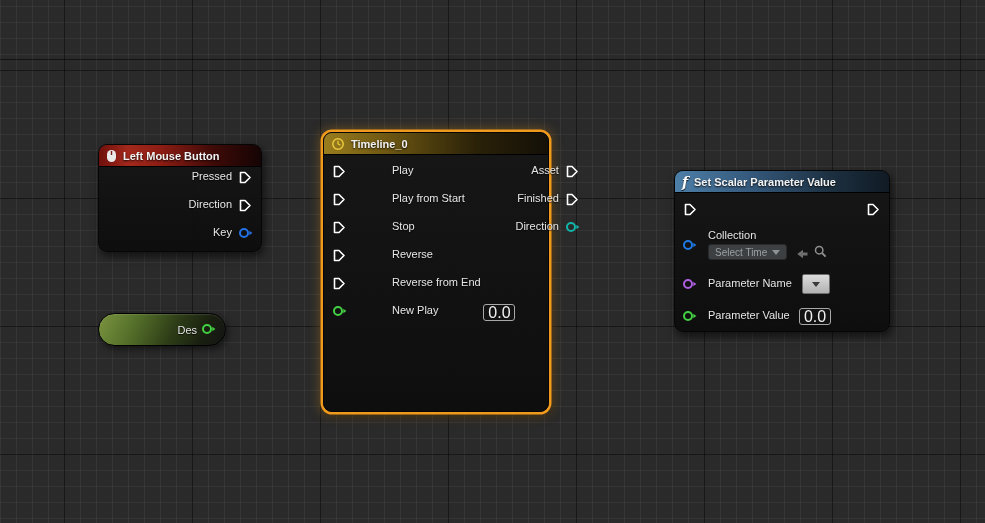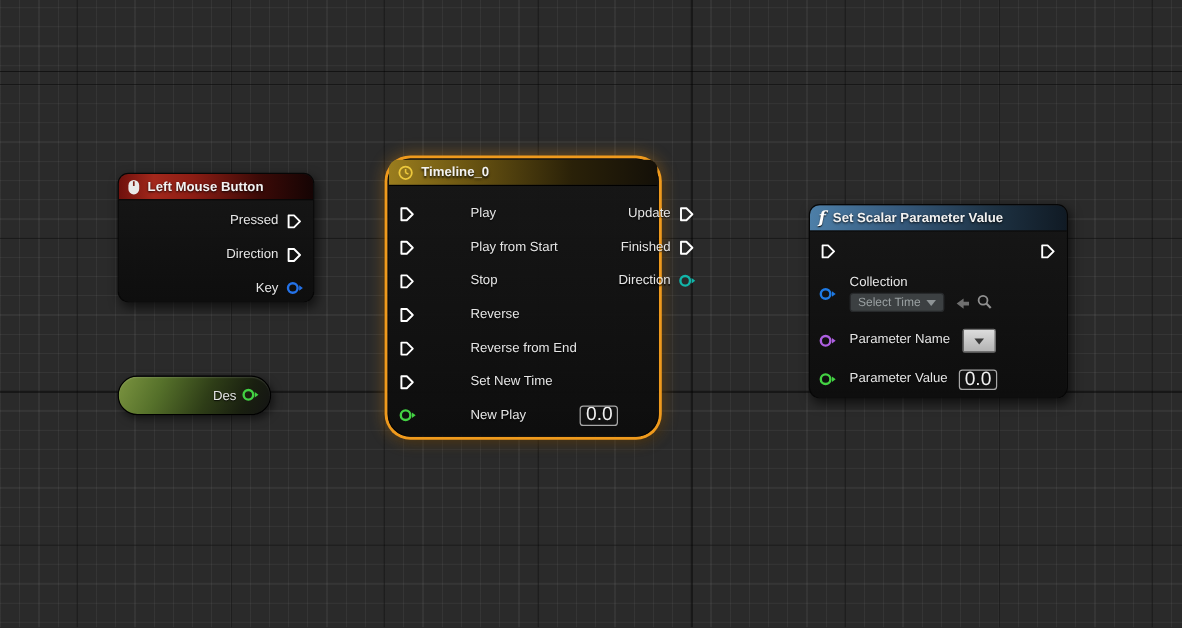--- a/index.html
+++ b/index.html
@@ -39,21 +39,21 @@
   }
   .node-title{
     font-size:11px;font-weight:bold;color:#f2f2f2;
     text-shadow:0 1px 2px rgba(0,0,0,0.9);
     white-space:nowrap;
   }
   .hdr-red{background:linear-gradient(to right,#6e100c 0%,#a3281c 18%,#8c1d14 38%,#3c0a07 72%,#150404 100%);}
   .hdr-gold{background:linear-gradient(to right,#9a7d1e 0%,#6d5712 28%,#2a2108 68%,#141008 100%);}
   .hdr-blue{background:linear-gradient(to right,#4d7fa8 0%,#35597c 35%,#1d3142 72%,#101a24 100%);}
   
-  .row{height:28px;display:flex;align-items:center;gap:6px;}
+  .row{height:28px;display:flex;align-items:flex-start;gap:6px;}
   .row.in{padding-left:8px;gap:45px;}
   .row.out{justify-content:flex-end;padding-right:8px;}
   .pin-label{font-size:11px;color:#e6e6e6;text-shadow:0 1px 1px rgba(0,0,0,0.8);white-space:nowrap;}
   .pin{display:inline-flex;width:15px;height:15px;flex:0 0 auto;}
   .pin svg{display:block;}
   .exec-shape{fill:none;stroke:#fff;stroke-width:1.6;stroke-linejoin:round;}
   .ring{fill:none;stroke:currentColor;stroke-width:2;}
   .arr{fill:currentColor;}
   .valbox{
     width:26px;height:15px;background:#121212;border:1px solid #a8a8a8;border-radius:3px;
@@ -125,21 +125,21 @@
         <span class="pin" style="color: rgb(36, 114, 232);">
           <svg width="15" height="14" viewBox="0 0 15 14">
               <circle class="ring" cx="6" cy="7" r="4"></circle>
               <path class="arr" d="M11.3 4.7 L14.4 7 L11.3 9.3 Z"></path>
             </svg>
         </span>
       </div>
     </div>
   </div>
 
-  <div class="node selected" style="left:323px;top:132px;width:226px;height:232px;border-radius:19px;">
+  <div class="node selected" style="left:323px;top:132px;width:226px;height:280px;">
     <div class="node-header hdr-gold">
       <span class="hdr-icon">
         <svg width="14" height="14" viewBox="0 0 14 14">
           <circle cx="7" cy="7" r="5.2" fill="none" stroke="#ecc83c" stroke-width="1.5"></circle>
           <line x1="7" y1="7" x2="7" y2="3.8" stroke="#ecc83c" stroke-width="1.3"></line>
           <line x1="7" y1="7" x2="9.4" y2="8.1" stroke="#ecc83c" stroke-width="1.3"></line>
         </svg>
       </span>
       <span class="node-title">Timeline_0</span>
     </div>
@@ -179,41 +179,33 @@
         </div>
         <div class="row in">
           <span class="pin">
               <svg width="14" height="15" viewBox="0 0 14 15">
                 <path class="exec-shape" d="M2.5 2.5 H7 L12 7.5 L7 12.5 H2.5 Z"></path>
               </svg>
             </span>
           <span class="pin-label">Reverse from End</span>
         </div>
         <div class="row in">
-          <span class="pin">
-              <svg width="14" height="15" viewBox="0 0 14 15">
-                <path class="exec-shape" d="M2.5 2.5 H7 L12 7.5 L7 12.5 H2.5 Z"></path>
-              </svg>
-            </span>
-          <span class="pin-label">Set New Time</span>
-        </div>
-        <div class="row in">
           <span class="pin" style="color: rgb(67, 209, 67);">
             <svg width="15" height="14" viewBox="0 0 15 14">
                 <circle class="ring" cx="6" cy="7" r="4"></circle>
                 <path class="arr" d="M11.3 4.7 L14.4 7 L11.3 9.3 Z"></path>
               </svg>
           </span>
           <span class="pin-label">New Play</span>
           <input class="valbox" value="0.0" style="">
         </div>
       </div>
       <div>
         <div class="row out">
-          <span class="pin-label">Update</span>
+          <span class="pin-label">Asset</span>
           <span class="pin">
               <svg width="14" height="15" viewBox="0 0 14 15">
                 <path class="exec-shape" d="M2.5 2.5 H7 L12 7.5 L7 12.5 H2.5 Z"></path>
               </svg>
             </span>
         </div>
         <div class="row out">
           <span class="pin-label">Finished</span>
           <span class="pin">
               <svg width="14" height="15" viewBox="0 0 14 15">

